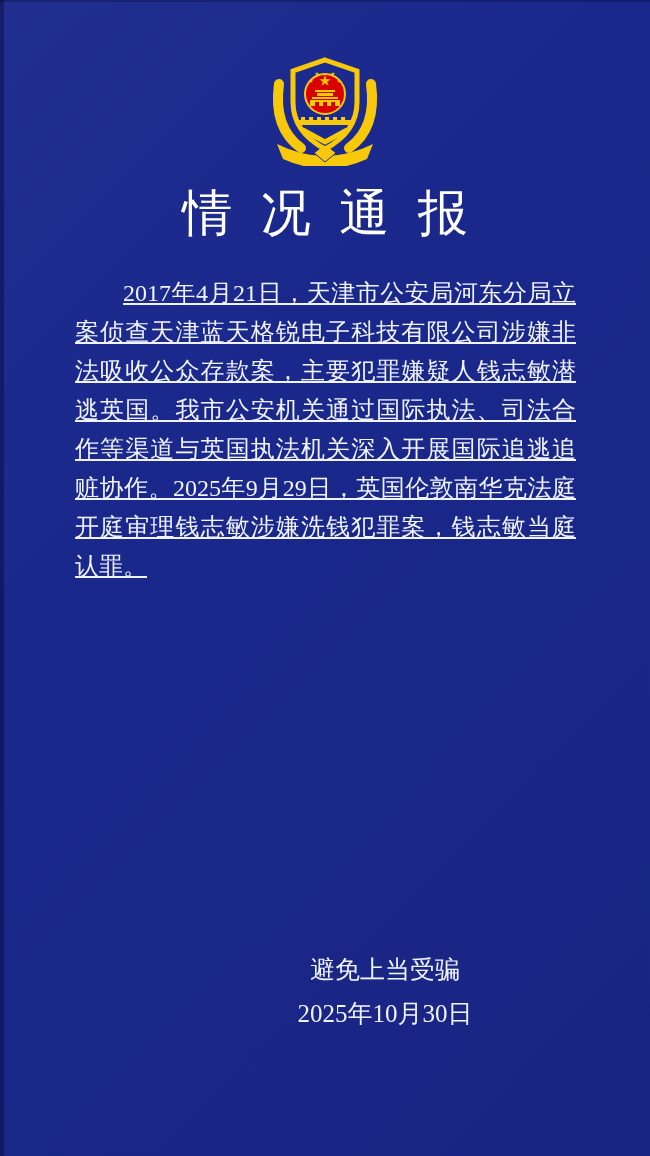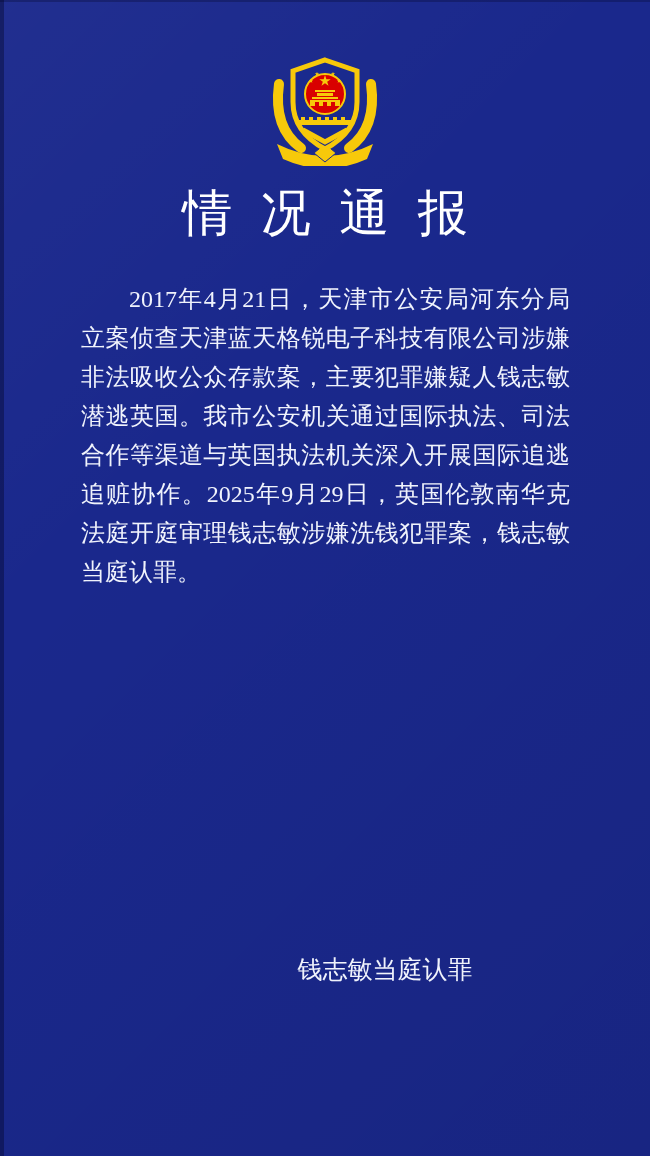--- a/index.html
+++ b/index.html
@@ -28,25 +28,26 @@
     text-align:center;
     font-size:50px;font-weight:normal;line-height:64px;
     letter-spacing:0.16em;text-indent:0.16em;
     color:var(--title,#FFFFFF);
   }
   .body-text{
     position:absolute;left:73px;top:272px;width:505px;
     color:var(--text,#F0F3FC);
   }
   .body-text p{
-    margin:8px;
+    margin:2px;
     font-size:24px;line-height:39px;
     text-indent:2em;
     text-align:justify;
     text-justify:inter-character;
+    text-decoration:underline;
   }
   .signature{
     position:absolute;left:270px;top:948px;width:230px;
     text-align:center;
     color:var(--text,#F0F3FC);
     font-size:25px;line-height:44px;
   }
   .signature div{white-space:nowrap;}
 </style>
 </head>
@@ -98,16 +99,17 @@
     <path d="M38 76 L60 88 L82 76" stroke="var(--badge_gold)" stroke-width="5" fill="none"></path>
   </svg>
 
   <h1 class="title">情 况 通 报</h1>
 
   <div class="body-text">
     <p>2017年4月21日，天津市公安局河东分局立案侦查天津蓝天格锐电子科技有限公司涉嫌非法吸收公众存款案，主要犯罪嫌疑人钱志敏潜逃英国。我市公安机关通过国际执法、司法合作等渠道与英国执法机关深入开展国际追逃追赃协作。2025年9月29日，英国伦敦南华克法庭开庭审理钱志敏涉嫌洗钱犯罪案，钱志敏当庭认罪。</p>
   </div>
 
   <div class="signature">
-    <div>钱志敏当庭认罪</div>
+    <div>避免上当受骗</div>
+    <div>2025年10月30日</div>
   </div>
 
 </div>
 
 </body></html>

